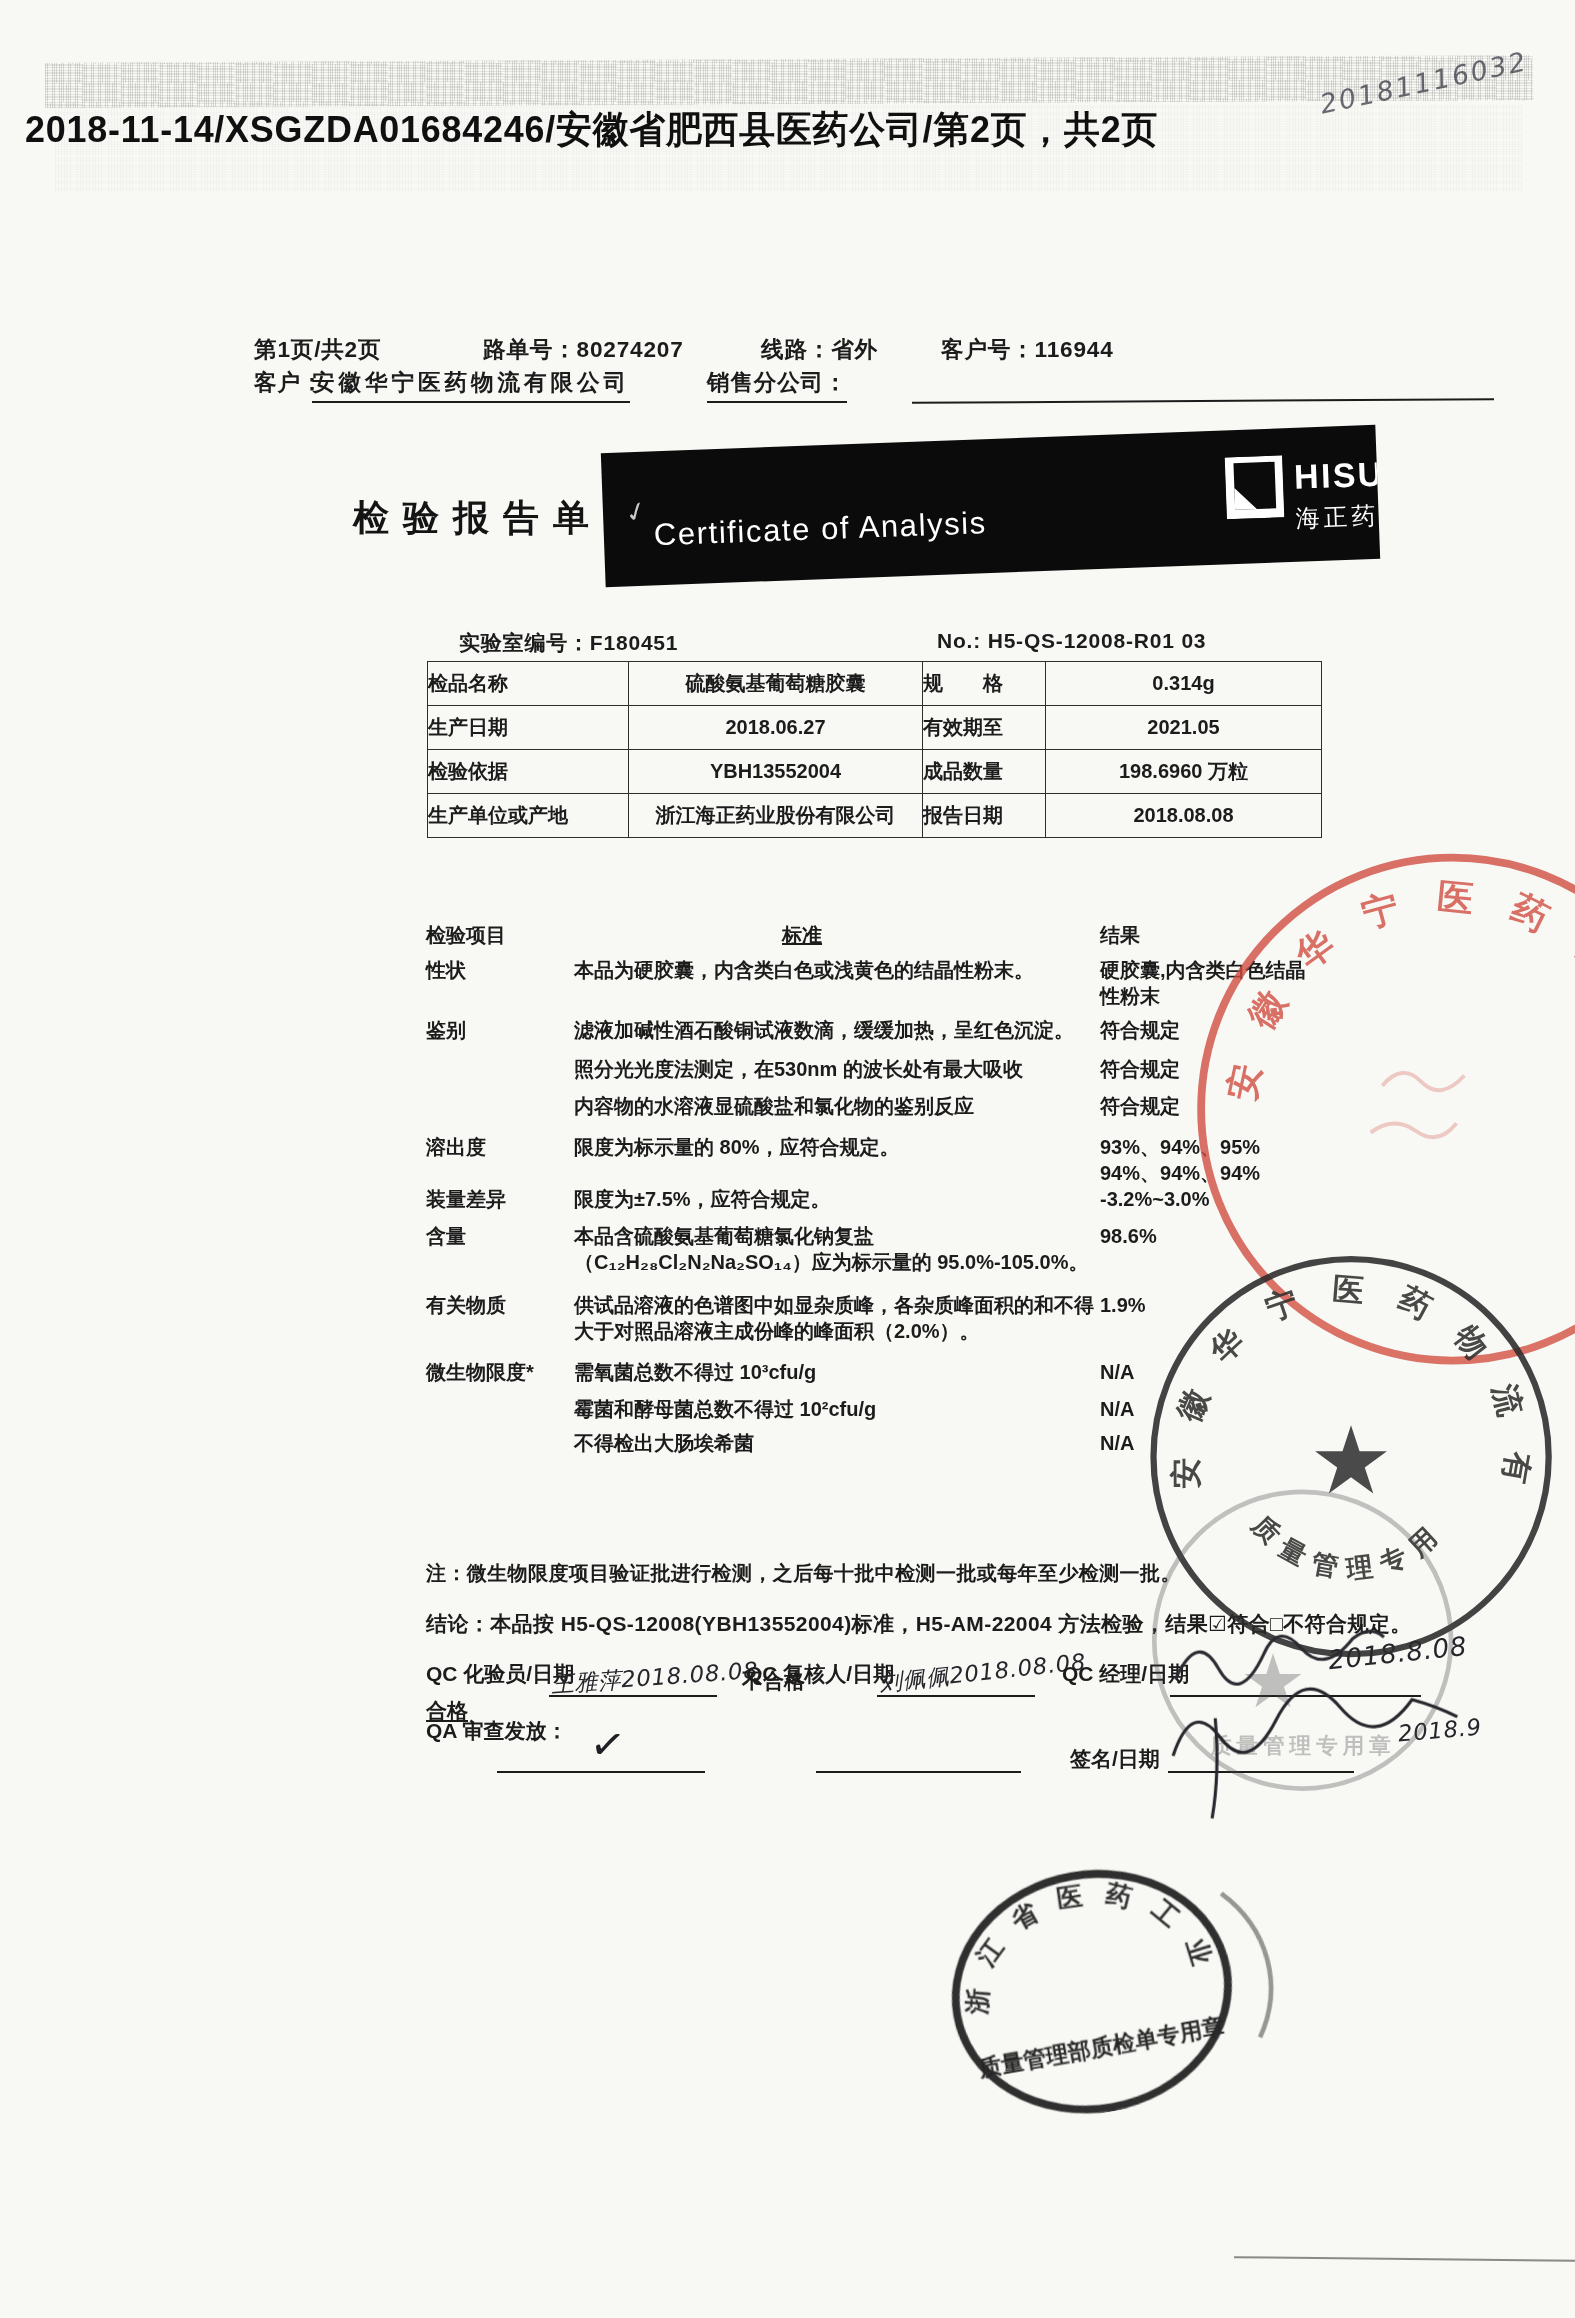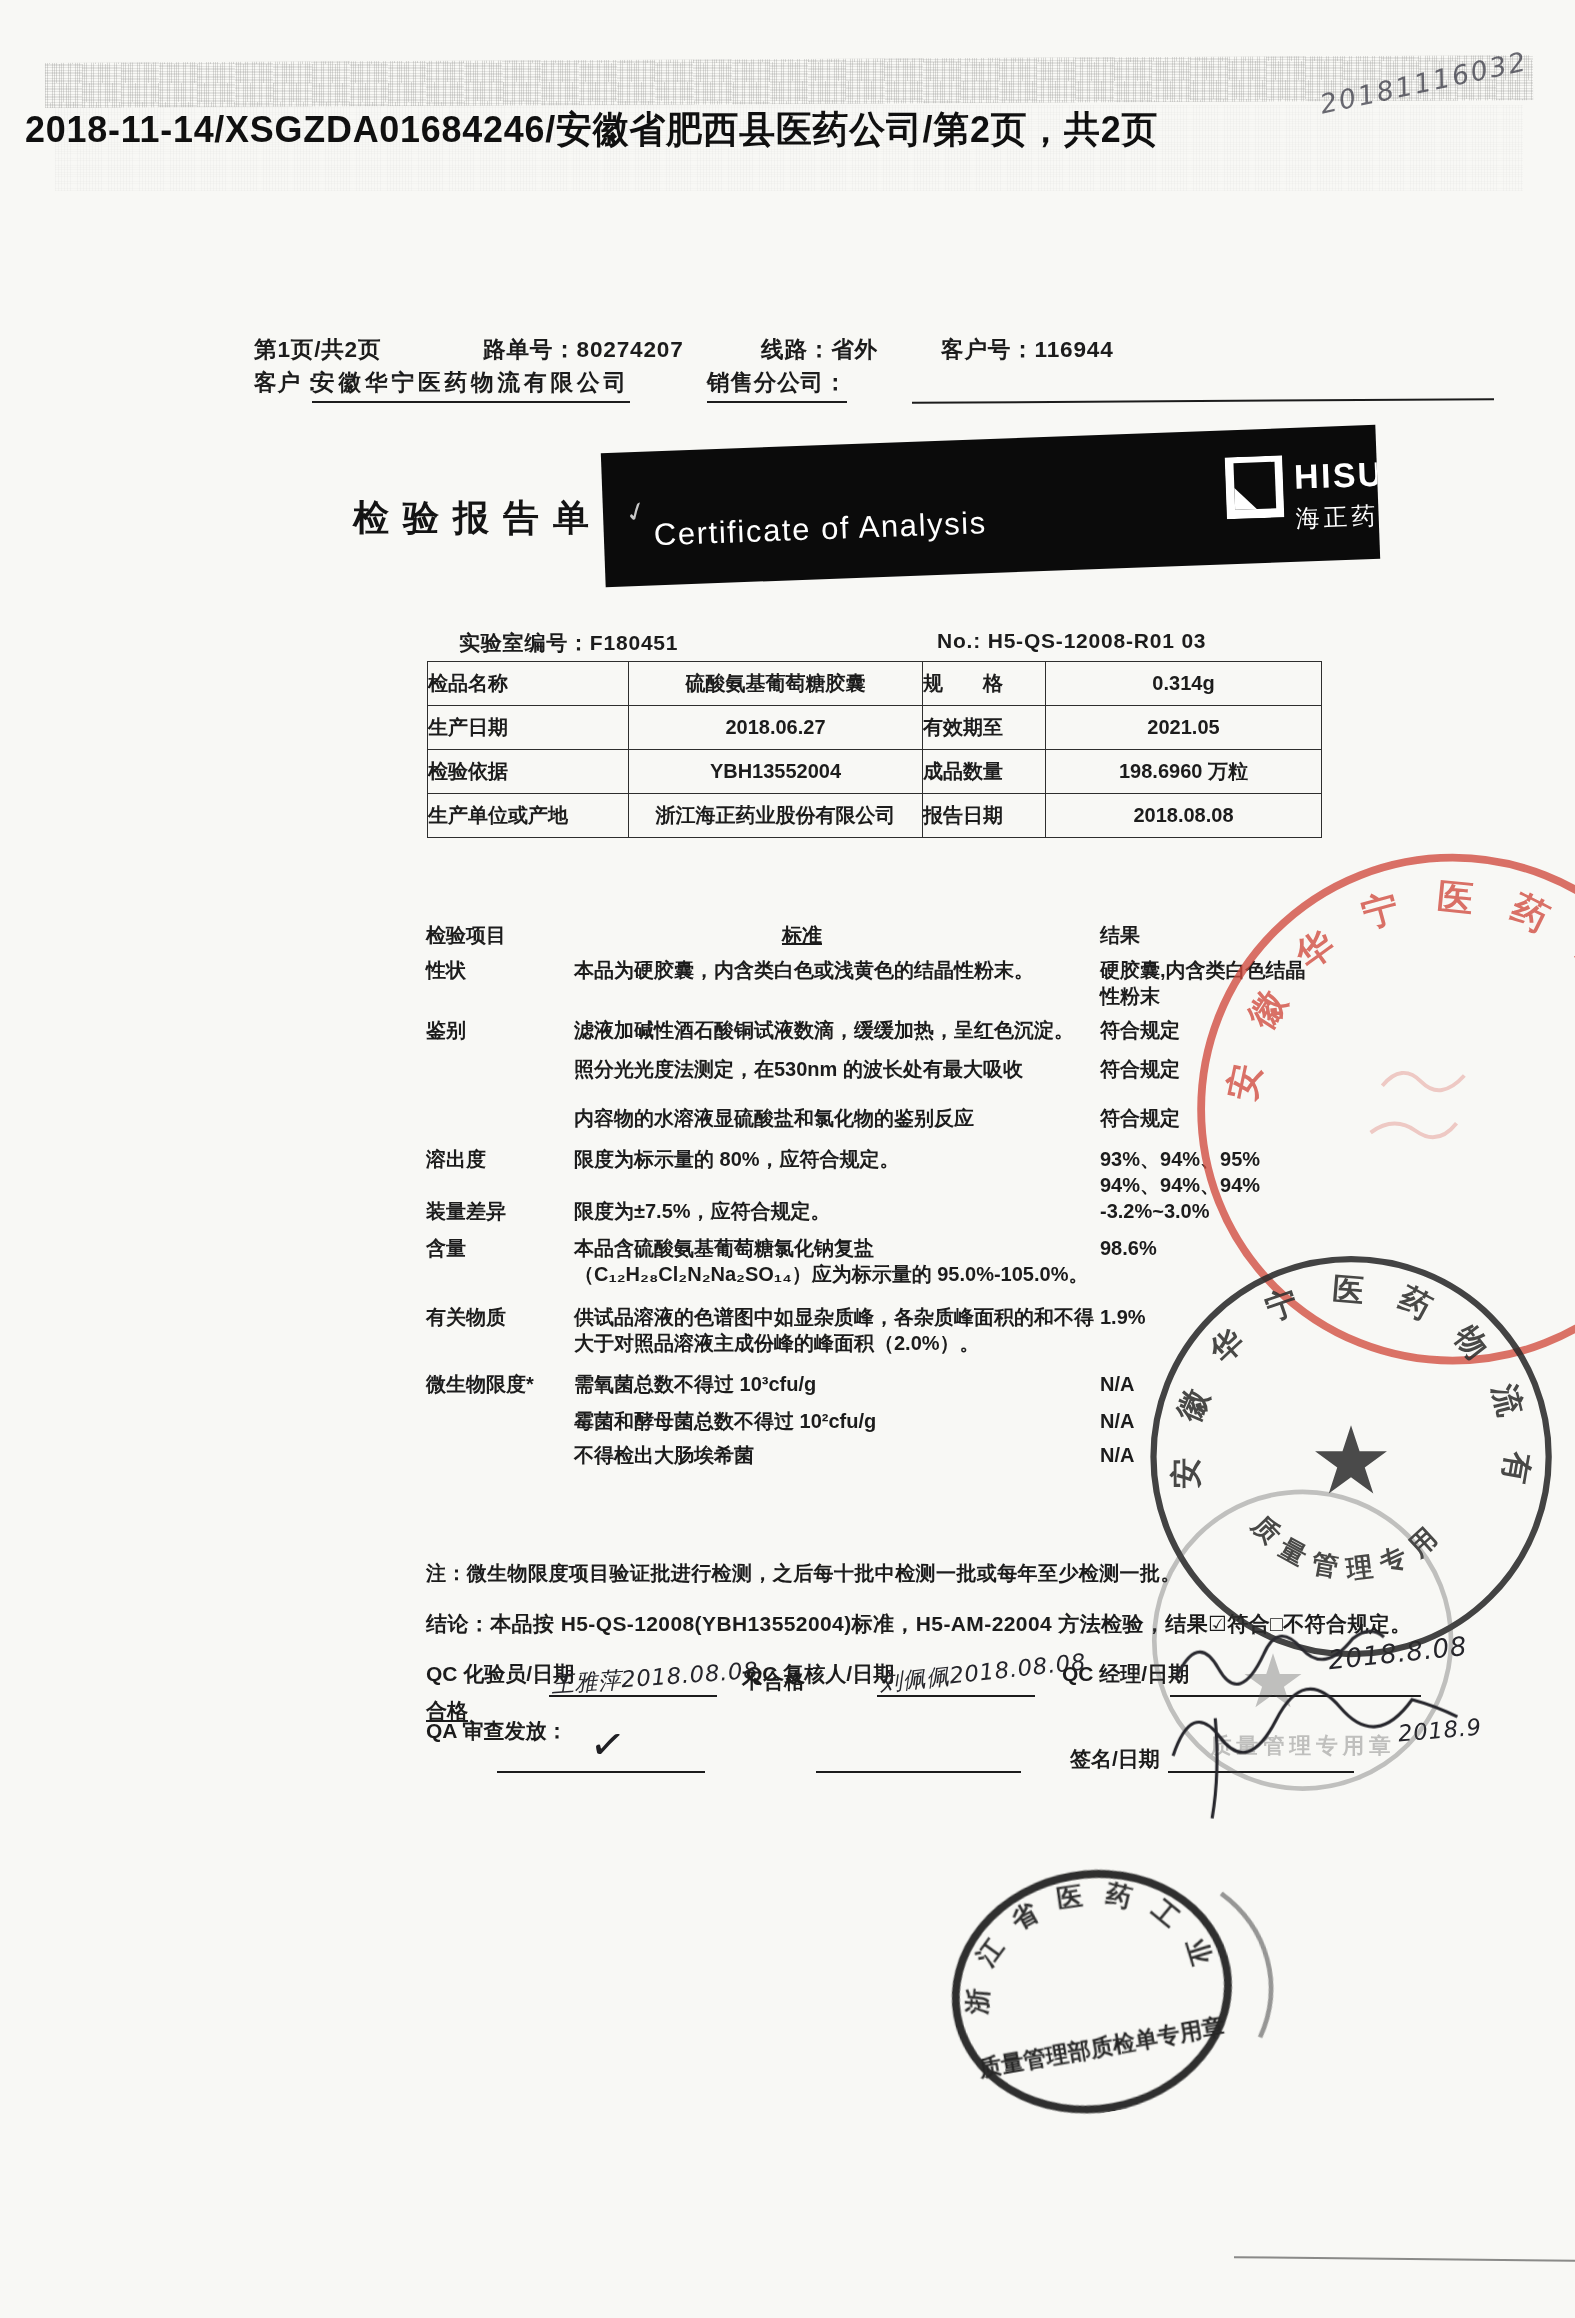--- a/index.html
+++ b/index.html
@@ -141,21 +141,21 @@
       <div class="rc-item">性状</div>
       <div class="rc-std">本品为硬胶囊，内含类白色或浅黄色的结晶性粉末。</div>
       <div class="rc-res">硬胶囊,内含类白色结晶
 性粉末</div>
     </div>
     <div class="rrow" style="margin-bottom:13.3px;">
       <div class="rc-item">鉴别</div>
       <div class="rc-std">滤液加碱性酒石酸铜试液数滴，缓缓加热，呈红色沉淀。</div>
       <div class="rc-res">符合规定</div>
     </div>
-    <div class="rrow" style="margin-bottom:23px;">
+    <div class="rrow" style="margin-bottom:11px;">
       <div class="rc-item"></div>
       <div class="rc-std">照分光光度法测定，在530nm 的波长处有最大吸收</div>
       <div class="rc-res">符合规定</div>
     </div>
     <div class="rrow" style="margin-bottom:15.6px;">
       <div class="rc-item"></div>
       <div class="rc-std">内容物的水溶液显硫酸盐和氯化物的鉴别反应</div>
       <div class="rc-res">符合规定</div>
     </div>
     <div class="rrow" style="margin-bottom:0;">

